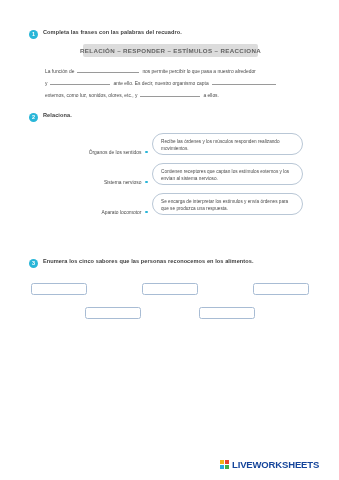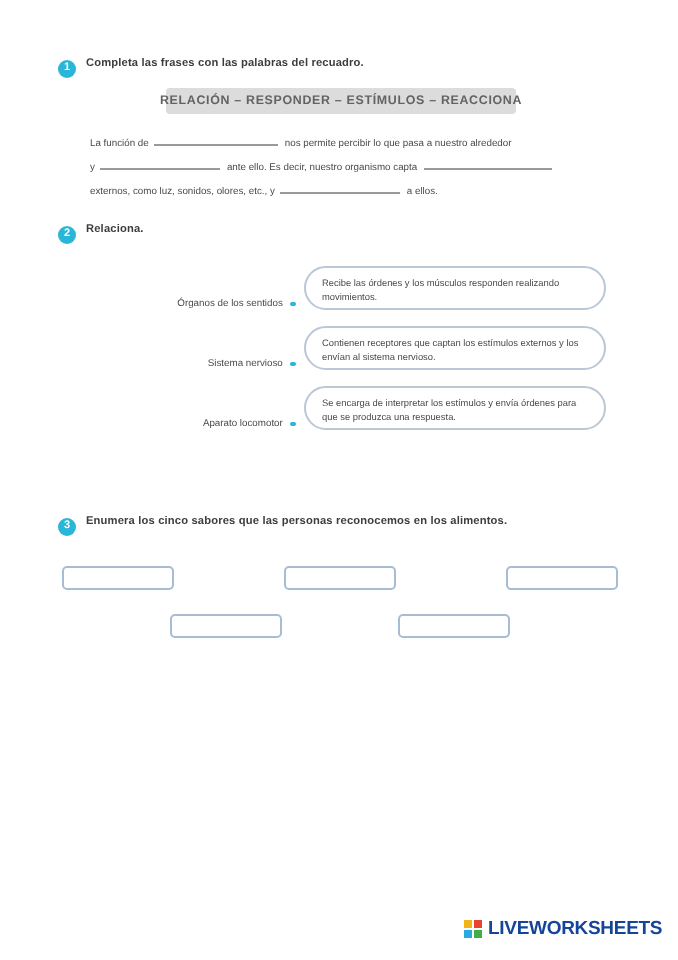--- a/index.html
+++ b/index.html
@@ -171,21 +171,21 @@
     outline: none;
     font-family: "Liberation Sans", sans-serif;
     font-size: 5px;
     color: #333333;
     padding: 0 3px;
   }
 
   
   .footer {
     position: absolute;
-    left: 232px;
+    left: 220px;
     top: 459px;
     display: flex;
     align-items: center;
     gap: 3px;
   }
   .logo-mark {
     width: 9px;
     height: 9px;
     display: grid;
     grid-template-columns: 1fr 1fr;

